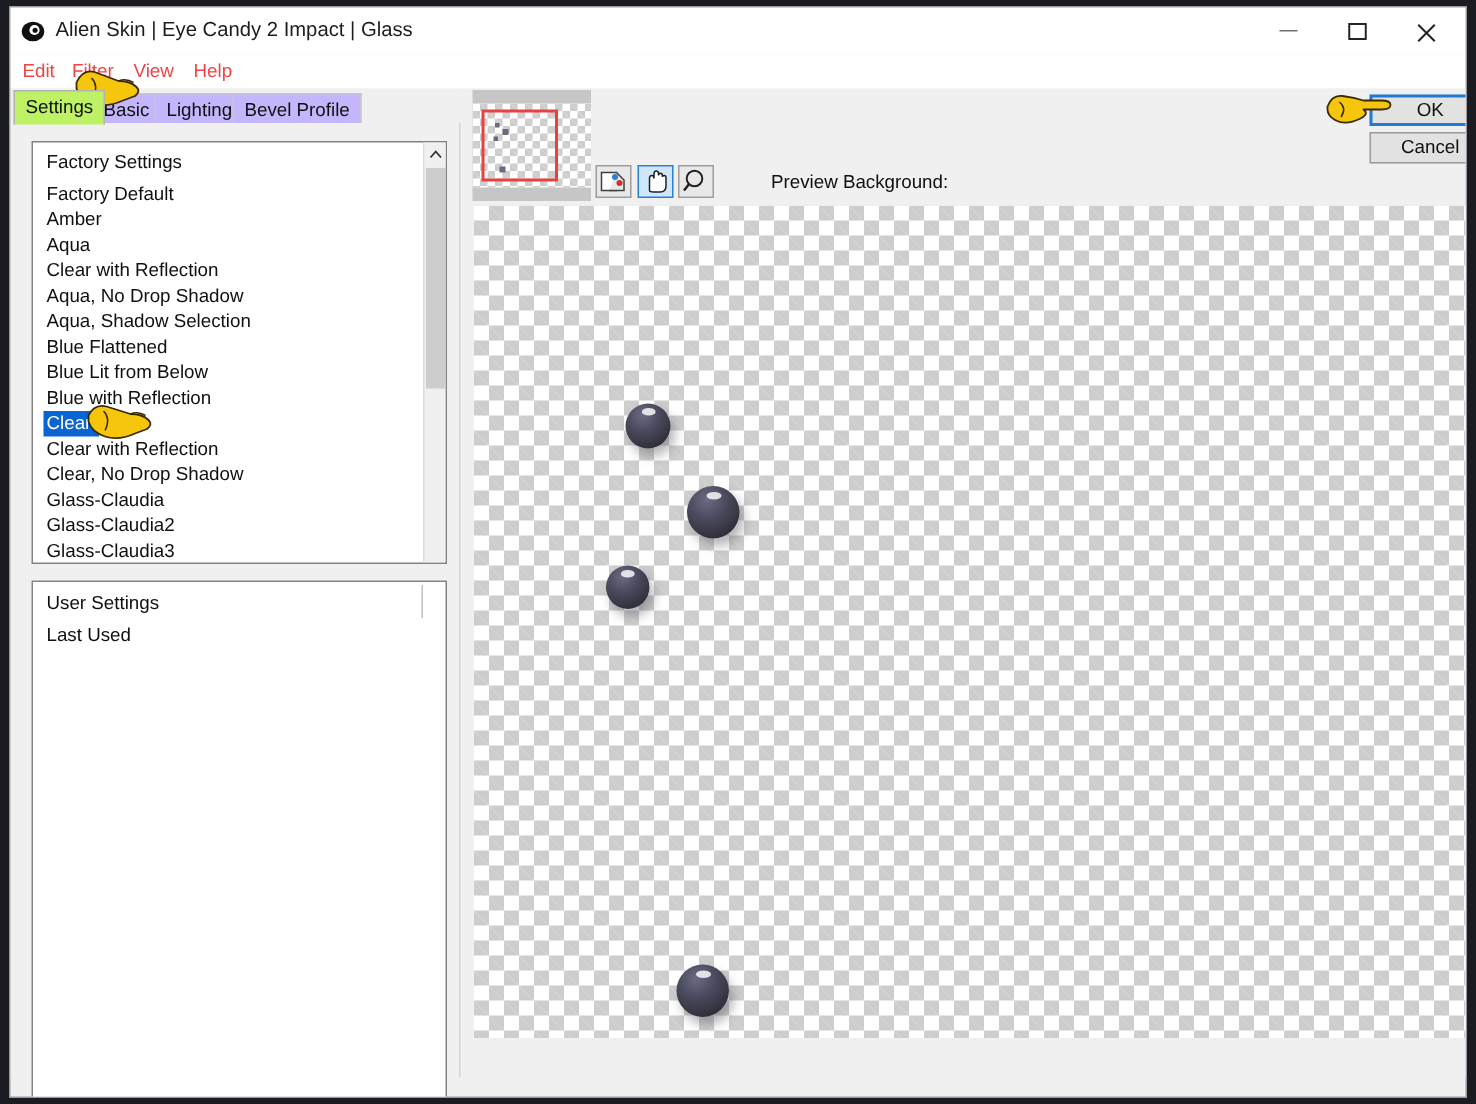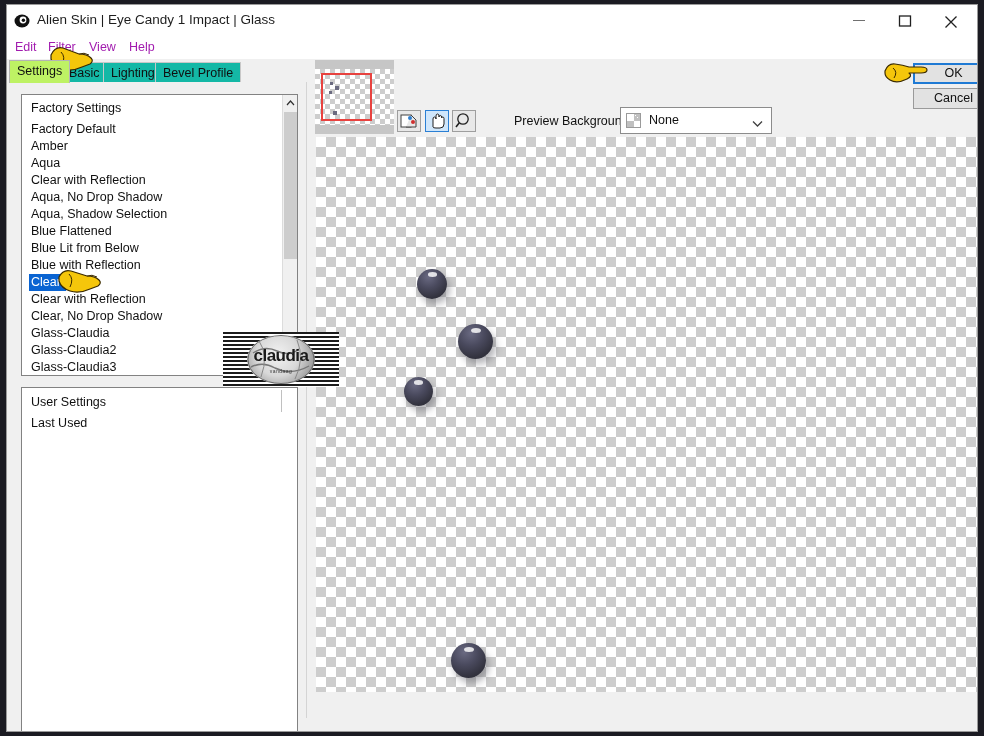--- a/index.html
+++ b/index.html
@@ -49,38 +49,38 @@
   #btn-close { right: 2px; }
   
   #menubar {
     position: absolute; left: 0; top: 32px;
     width: 100%; height: 22px;
     background: #ffffff;
   }
   .menu-item {
     position: absolute; top: 3px;
     font-size: 12.5px;
-    color: #a21caf;
+    color: #ef4444;
     white-space: nowrap;
   }
   
   #tabstrip {
     position: absolute; left: 0; top: 54px;
     width: 296px; height: 24px;
     background: #f0f0f0;
   }
   .tab {
     position: absolute; top: 3px; height: 21px;
     box-sizing: border-box;
     padding: 3px 7px 0 7px;
     font-size: 12.5px;
     color: #101010;
     border: 1px solid #c8c8c8;
     border-bottom: none;
-    background: #14b8a6;
+    background: #c4b5fd;
     white-space: nowrap;
   }
   .tab.active {
     background: #bef264;
     top: 1px; height: 23px;
     border-color: #b4b4b4;
     z-index: 3;
   }
   
   #leftpanel {
@@ -305,21 +305,21 @@
 <div id="app">
 
   <div id="titlebar">
     <div id="app-icon">
       <svg width="18" height="18" viewBox="0 0 18 18">
         <ellipse cx="9" cy="9" rx="7.5" ry="6.5" fill="#111"></ellipse>
         <ellipse cx="10" cy="8" rx="3.4" ry="3.4" fill="#fff"></ellipse>
         <ellipse cx="10.4" cy="8.2" rx="1.7" ry="1.7" fill="#111"></ellipse>
       </svg>
     </div>
-    <div id="title-text">Alien Skin | Eye Candy 1 Impact | Glass</div>
+    <div id="title-text">Alien Skin | Eye Candy 2 Impact | Glass</div>
 
     <div class="wbtn" id="btn-min">
       <svg width="14" height="10" viewBox="0 0 14 10">
         <rect x="1" y="5" width="12" height="1" fill="#707070"></rect>
       </svg>
     </div>
     <div class="wbtn" id="btn-max">
       <svg width="14" height="12" viewBox="0 0 14 12">
         <rect x="1.5" y="1" width="11" height="10" fill="none" stroke="#202020" stroke-width="1.3"></rect>
       </svg>
@@ -409,55 +409,33 @@
     </div>
     <div class="tool" id="tool-3">
       <svg width="22" height="20" viewBox="0 0 22 20">
         <circle cx="10" cy="8" r="5.2" fill="none" stroke="#202020" stroke-width="1.3"></circle>
         <path d="M6.3 11.8 L3 16" stroke="#202020" stroke-width="1.6" fill="none"></path>
       </svg>
     </div>
 
     <div id="pbg-label">Preview Background:</div>
 
-    <div id="pbg-select">
-      <div id="pbg-swatch" style="background-image: linear-gradient(45deg, rgb(192, 192, 192) 25%, transparent 25%, transparent 75%, rgb(192, 192, 192) 75%), linear-gradient(45deg, rgb(192, 192, 192) 25%, transparent 25%, transparent 75%, rgb(192, 192, 192) 75%); background-size: 14px 14px; background-position: 0px 0px, 7px 7px; background-color: rgb(255, 255, 255);"></div>
-      <div id="pbg-value">None</div>
-      <div id="pbg-arrow">
-        <svg width="11" height="8" viewBox="0 0 11 8">
-          <path d="M1 1.5 L5.5 6 L10 1.5" stroke="#404040" stroke-width="1.3" fill="none"></path>
-        </svg>
-      </div>
-    </div>
 
     <div id="btn-ok">OK</div>
     <div id="btn-cancel">Cancel</div>
 
     <div id="canvas" style="background-image: linear-gradient(45deg, rgb(205, 205, 205) 25%, transparent 25%, transparent 75%, rgb(205, 205, 205) 75%), linear-gradient(45deg, rgb(205, 205, 205) 25%, transparent 25%, transparent 75%, rgb(205, 205, 205) 75%); background-size: 20px 20px; background-position: 0px 0px, 10px 10px; background-color: rgb(255, 255, 255);">
       <div class="sphere" style="left:101px; top:132px; width:30px; height:30px;"></div>
       <div class="sphere" style="left:142px; top:187px; width:35px; height:35px;"></div>
       <div class="sphere" style="left:88px;  top:240px; width:29px; height:29px;"></div>
       <div class="sphere" style="left:135px; top:506px; width:35px; height:35px;"></div>
     </div>
   </div>
 
 
-  <div id="watermark">
-    <div id="wm-oval">
-      <svg width="68" height="49" viewBox="0 0 68 49" style="position:absolute;left:0;top:0;">
-        <ellipse cx="34" cy="24.5" rx="33" ry="24" fill="none" stroke="#6a6a6a" stroke-width="1"></ellipse>
-        <path d="M6 18 Q18 10 30 16 Q42 22 52 14" stroke="#777" stroke-width="1.4" fill="none"></path>
-        <path d="M4 32 Q16 26 28 33 Q44 41 62 31" stroke="#777" stroke-width="1.4" fill="none"></path>
-        <path d="M12 6 Q22 20 14 42" stroke="#888" stroke-width="1" fill="none"></path>
-        <path d="M50 5 Q58 24 48 44" stroke="#888" stroke-width="1" fill="none"></path>
-      </svg>
-    </div>
-    <div id="wm-text">claudia</div>
-    <div id="wm-sub">vandaag</div>
-  </div>
 
   <div class="hand-cursor" style="left:42px; top:38px;">
     <svg width="46" height="34" viewBox="0 0 46 34">
       <g stroke="#3a2a00" stroke-width="1.2" stroke-linejoin="round">
         <path d="M2 12 Q6 3 14 5 L30 11 Q38 11 42 15 Q45 18 41 21 L33 24 Q22 29 13 26 Q4 23 2 16 Z" fill="#f5c60b"></path>
         <path d="M30 11 Q35 9 40 12" fill="none" stroke-width="1"></path>
         <path d="M12 9 Q17 14 13 22" fill="none" stroke-width="1"></path>
       </g>
     </svg>
   </div>

